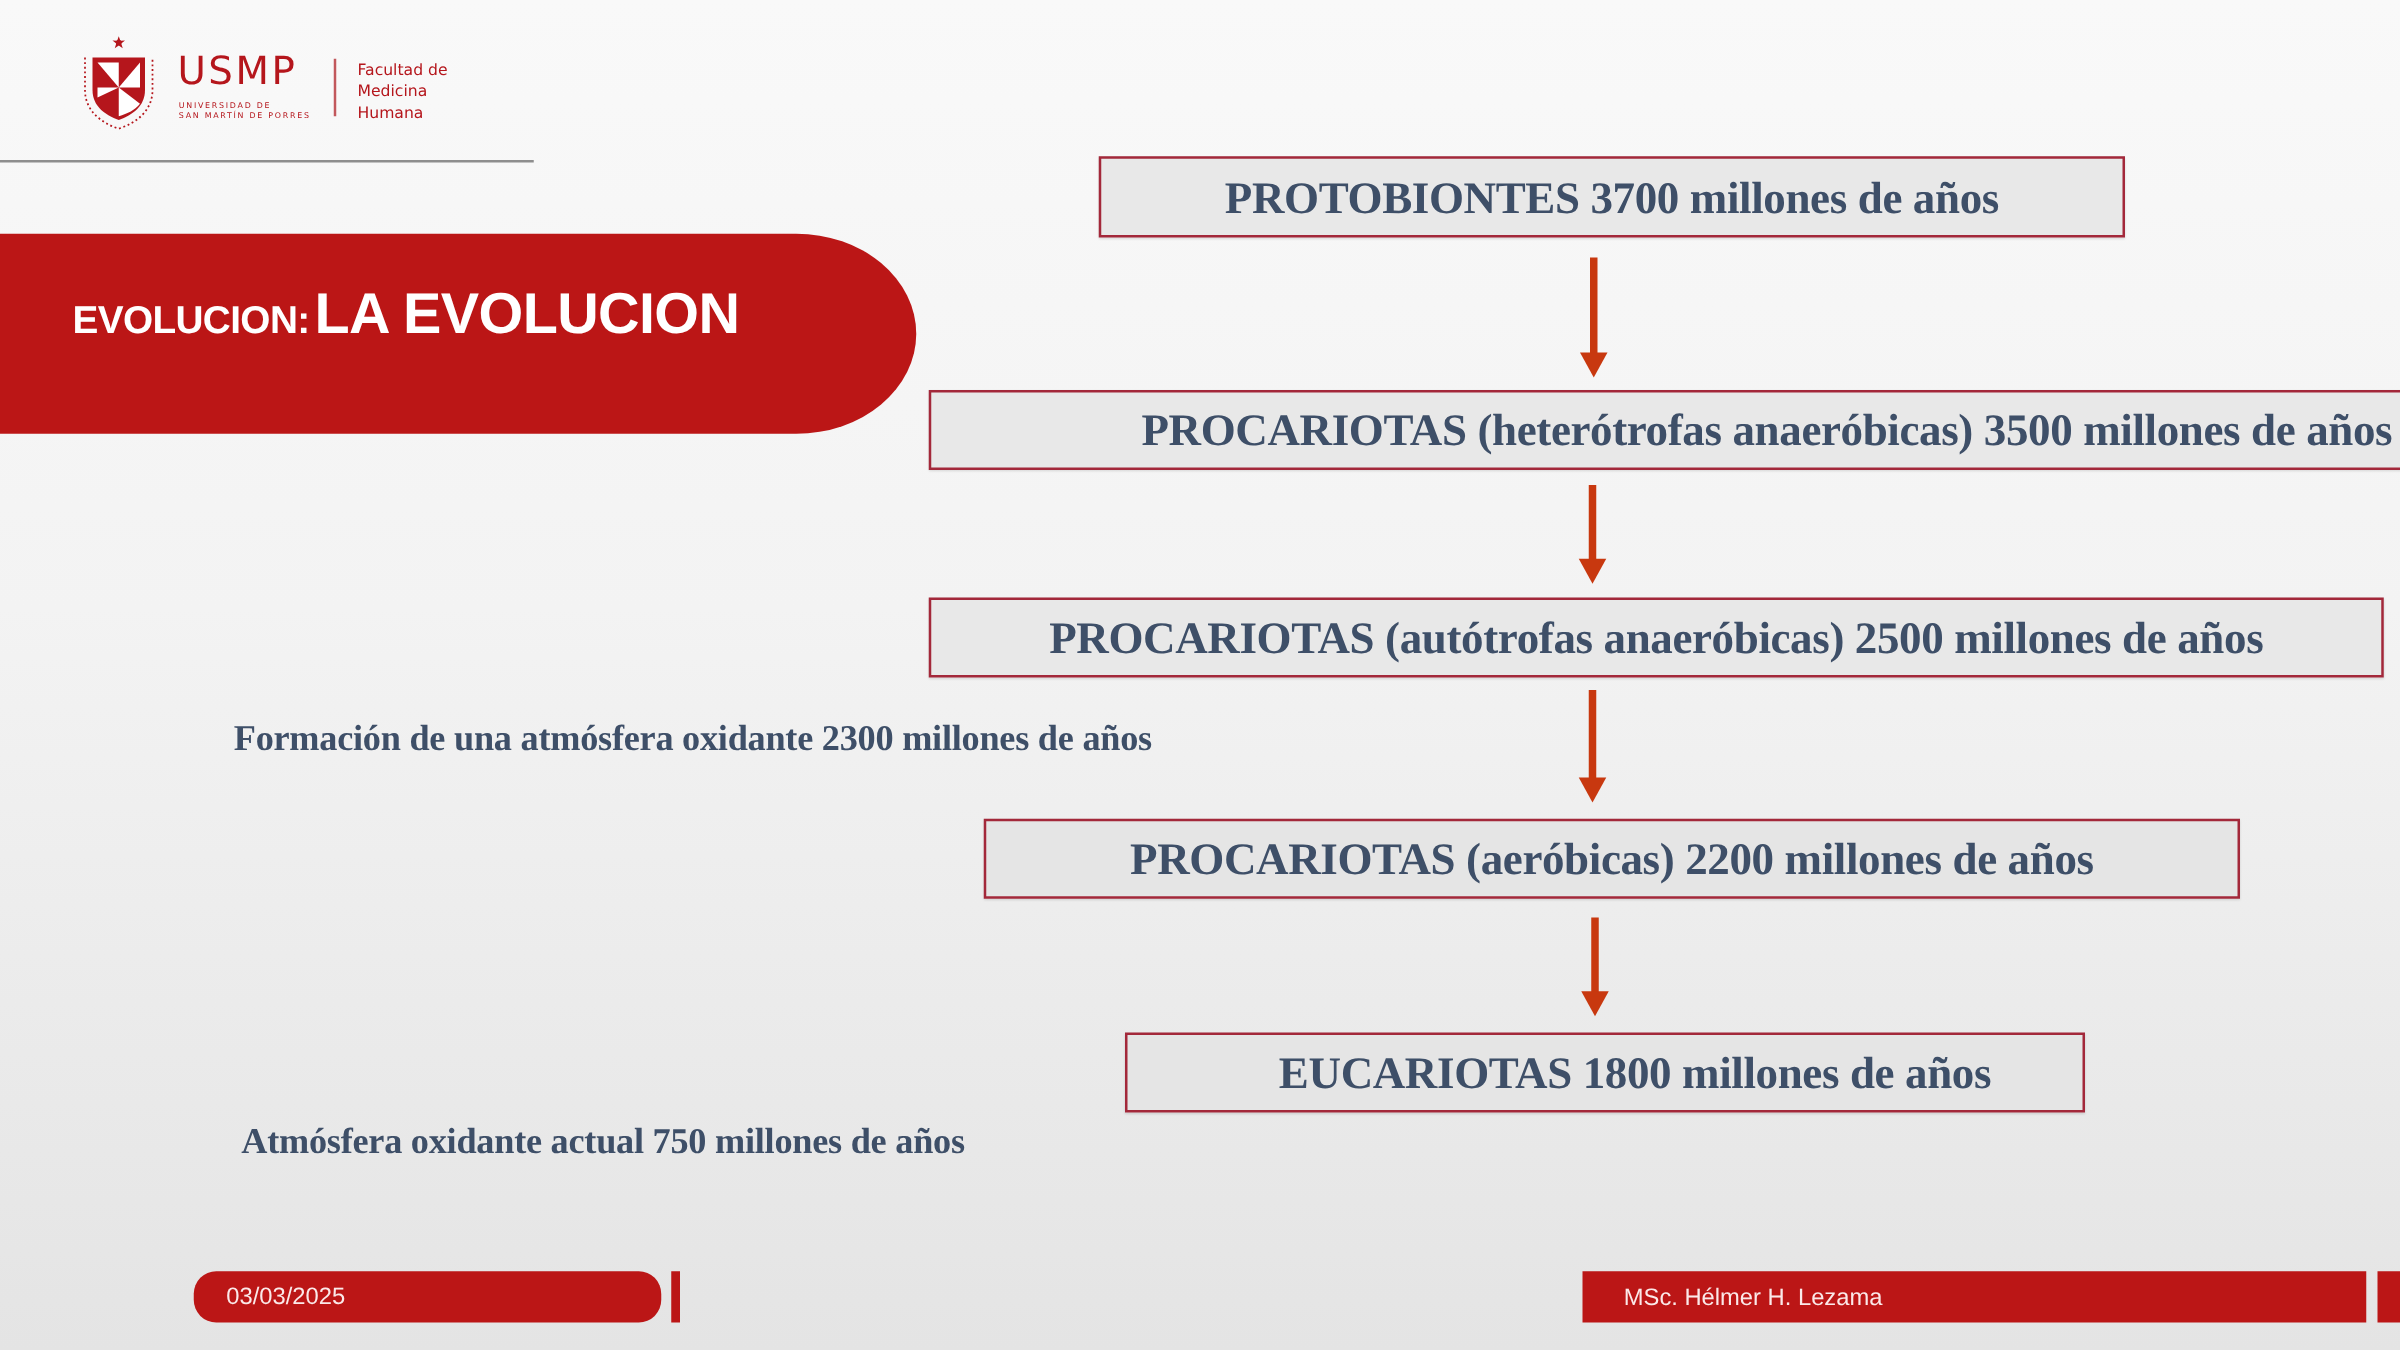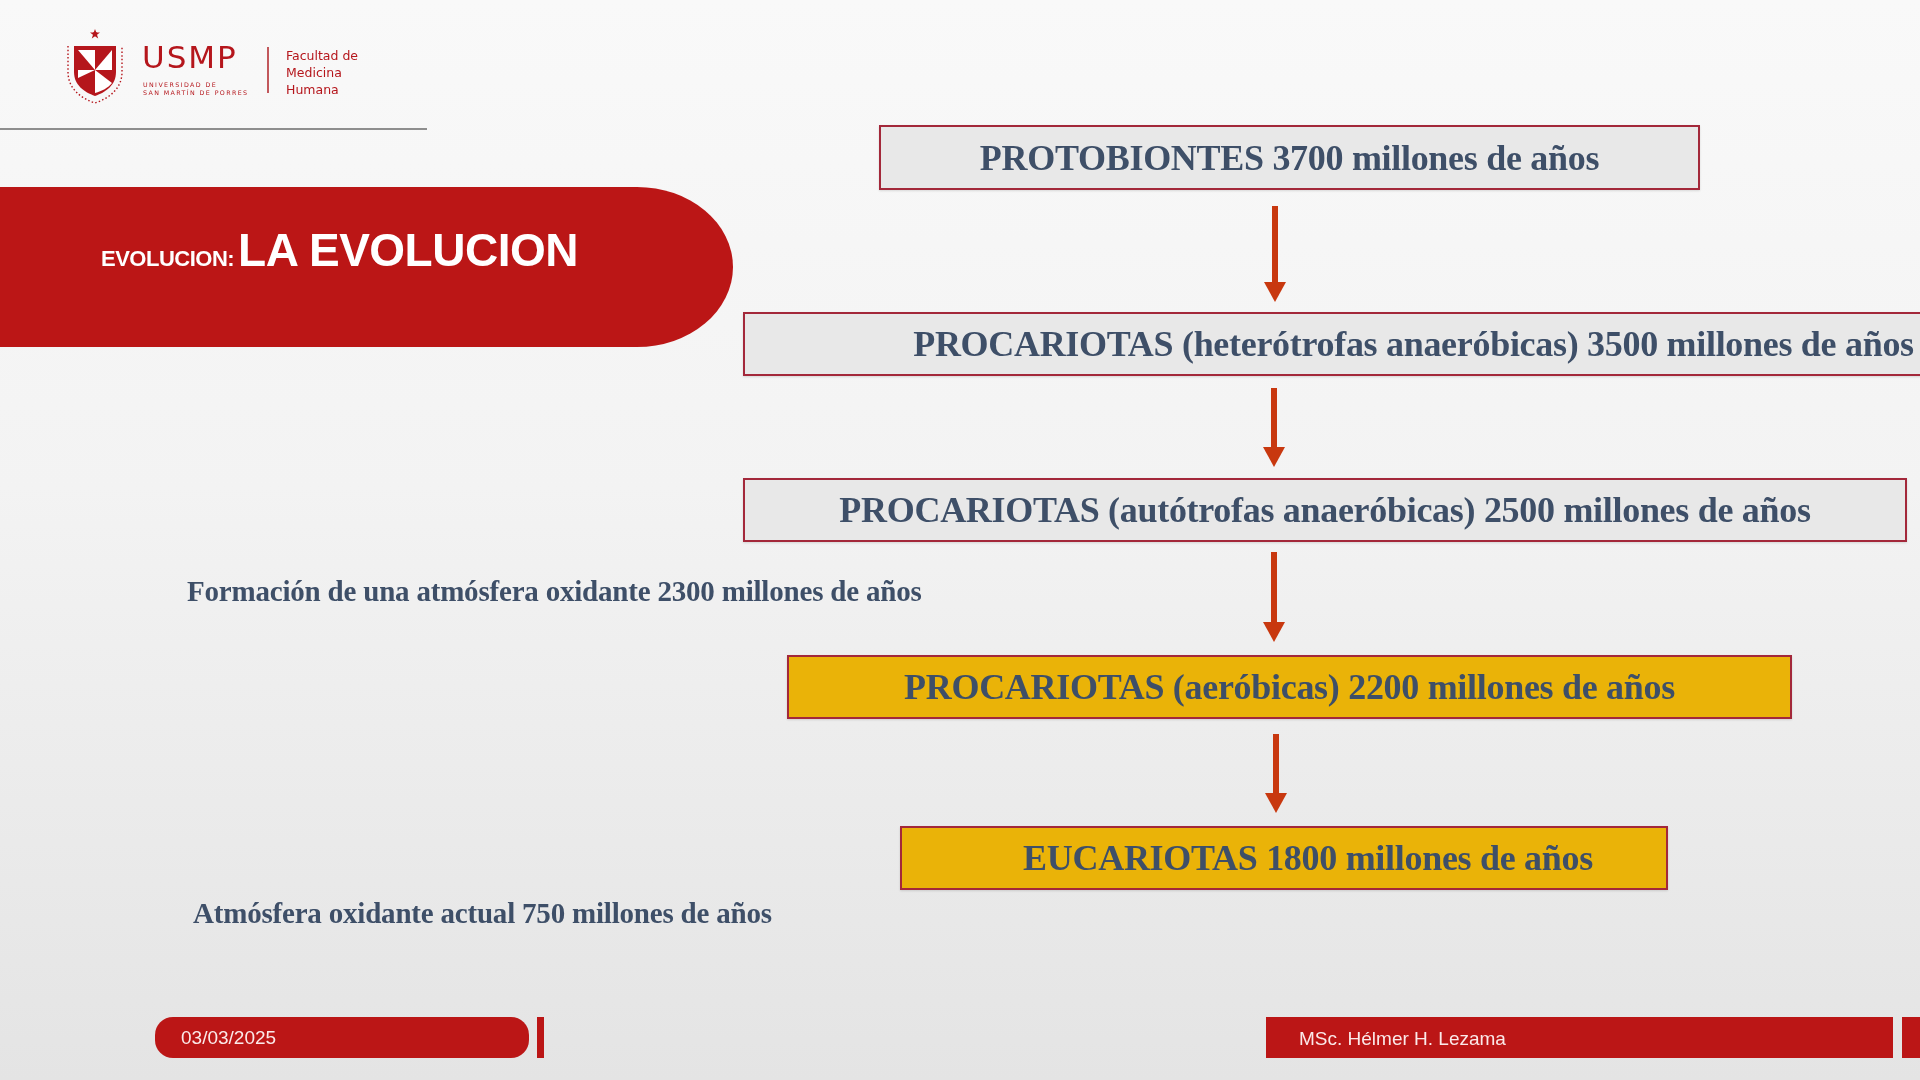--- a/index.html
+++ b/index.html
@@ -36,34 +36,34 @@
   .title-banner {
     left: 0; top: 187px; width: 733px; height: 160px;
     background: #bb1616;
     border-radius: 0 96px 96px 0 / 0 80px 80px 0;
   }
   .title-text {
     position: absolute; left: 58px; top: 33px;
     font-family: "Liberation Sans", sans-serif; font-weight: bold; color: #ffffff;
     line-height: 60px; letter-spacing: -0.5px;
   }
-  .title-prefix { font-size: 22px; margin-left: 43px; }
+  .title-prefix { font-size: 31px; }
   .title-main { font-size: 46px; }
 
   
   .stage {
     display: flex; align-items: center; justify-content: center;
     background: #e8e8e8;
     border: 2px solid #a3283a;
     box-shadow: 0 1px 2px rgba(0,0,0,0.12);
     font-family: "Liberation Serif", serif; font-weight: bold;
     font-size: 36px; color: #3e4f68; white-space: nowrap;
     letter-spacing: -0.3px;
   }
-  .stage.plain { background: #eab308; }
+  .stage.plain { background: #e5e5e5; }
 
   .arrow { width: 22px; }
   .arrow .shaft { position: absolute; left: 8px; top: 0; width: 6px; background: #c8380f; }
   .arrow .head {
     position: absolute; left: 0; bottom: 0; width: 0; height: 0;
     border-left: 11px solid transparent; border-right: 11px solid transparent;
     border-top: 20px solid #c8380f;
   }
 
   .note {

